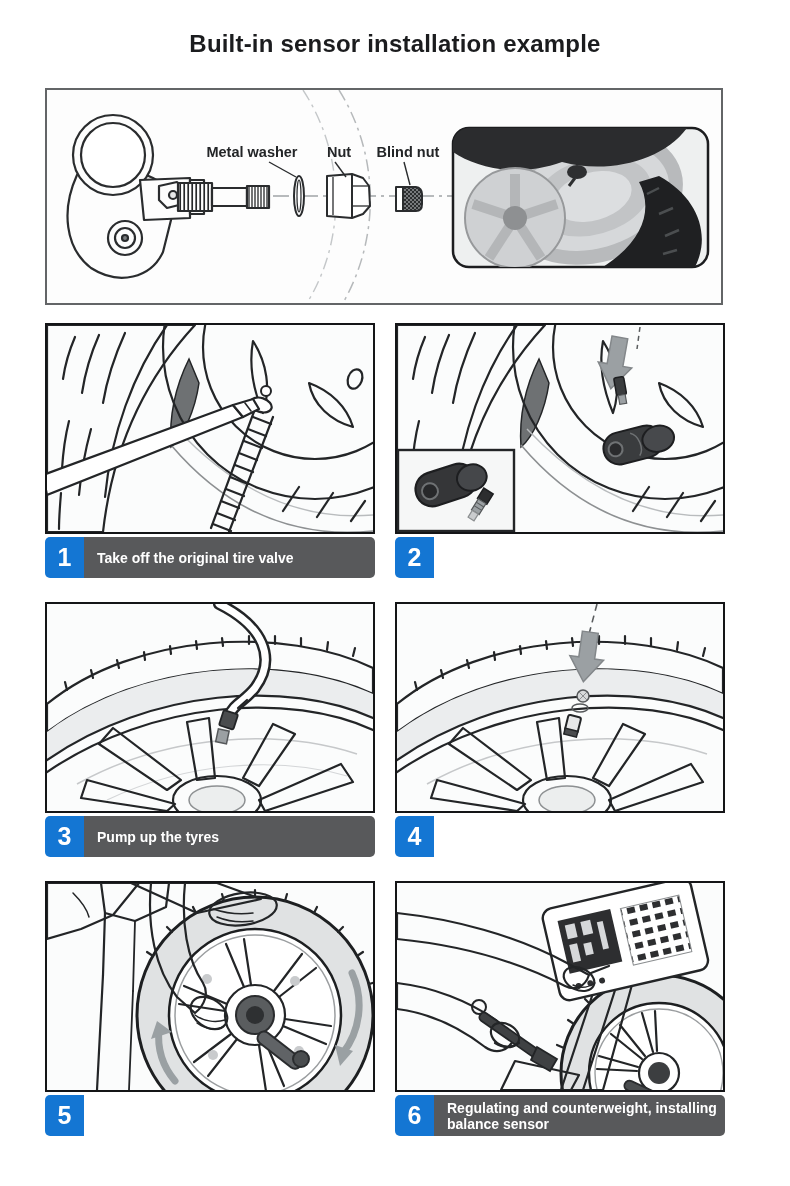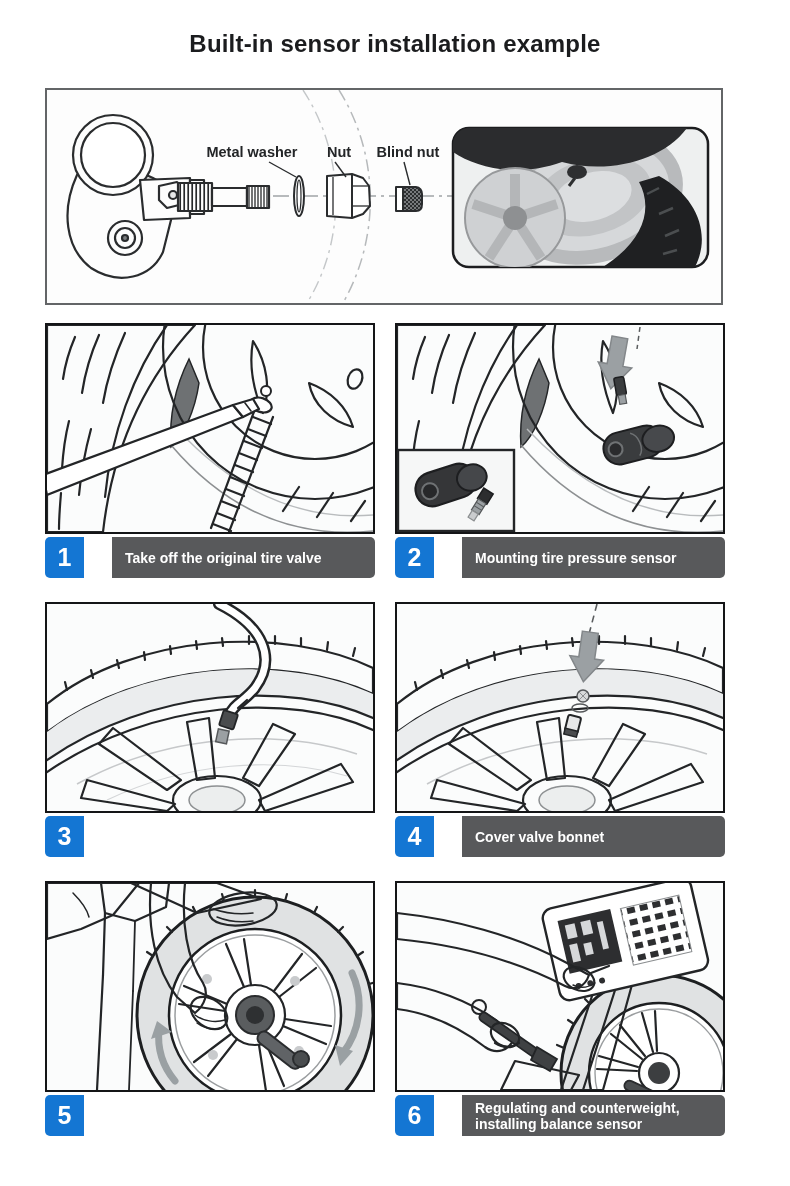--- a/index.html
+++ b/index.html
@@ -13,21 +13,21 @@
   .grid{margin:18px 0 0 45px;width:680px;display:grid;
         grid-template-columns:330px 330px;column-gap:20px;row-gap:24px;}
   .step-card{width:330px;}
   .ill{width:330px;height:211px;border:2px solid #141517;box-sizing:border-box;
        background:#fbfcfc;overflow:hidden;}
   .ill svg{display:block;}
   .cap-row{margin-top:3px;height:41px;display:flex;border-radius:5px;overflow:hidden;}
   .num{flex:0 0 39px;background:#1476d3;color:#fff;display:flex;align-items:center;
        justify-content:center;font-size:25px;font-weight:700;padding-bottom:1px;}
   .bar{flex:1;background:#58595b;color:#fff;display:flex;align-items:center;
-       padding:0 4px 0 13px;font-size:14px;font-weight:700;line-height:16px;margin-left:28px;}
+       padding:0 4px 0 13px;font-size:14px;font-weight:700;line-height:16px;}
   svg text{font-family:"Liberation Sans",sans-serif;font-size:14.5px;font-weight:600;fill:#232527;}
   .ln{stroke:#232527;stroke-width:2.2;fill:none;stroke-linecap:round;stroke-linejoin:round;}
   .defs-hidden{position:absolute;width:0;height:0;}
 </style>
 </head>
 <body>
 
 <svg class="defs-hidden" aria-hidden="true">
   <defs>
     <pattern id="pThread" width="4" height="8" patternUnits="userSpaceOnUse">
@@ -248,23 +248,20 @@
               <rect x="83" y="176" width="9" height="13" fill="#9ba0a3" stroke="#55585a" stroke-width="1.2"></rect>
               <line x1="83" y1="180" x2="92" y2="180" stroke="#55585a" stroke-width="1"></line>
               <line x1="83" y1="184" x2="92" y2="184" stroke="#55585a" stroke-width="1"></line>
               <rect x="84" y="189" width="7" height="8" fill="#caccce" stroke="#8b8e90" stroke-width="1.2"></rect>
             </g>
           </g>
         </svg>
       </div>
       <div class="cap-row">
         <div class="num">2</div>
-        <div class="bar">
-            <span>Mounting tire pressure sensor</span>
-          </div>
       </div>
     </div>
 
     <div class="step-card">
       <div class="ill">
         <svg viewBox="0 0 326 207" width="326" height="207">
           <path d="M0,100 C88,28 238,22 326,64 L326,90 C240,50 96,56 0,128 Z" fill="#d2d4d6" class="ln" stroke-width="2.4"></path>
           <g class="ln" stroke-width="1.8">
             <line x1="20" y1="86" x2="18" y2="78"></line>
               <line x1="46" y1="74" x2="44" y2="66"></line>
@@ -302,20 +299,23 @@
             </g>
             <line x1="191" y1="104" x2="200" y2="96" class="ln" stroke-width="2.5"></line>
           </g>
           <g transform="rotate(12 176 132)">
             <rect x="170" y="126" width="11" height="13" fill="#9ba0a3" stroke="#55585a" stroke-width="1.5"></rect>
           </g>
         </svg>
       </div>
       <div class="cap-row">
         <div class="num">3</div>
+        <div class="bar">
+            <span>Pump up the tyres</span>
+          </div>
       </div>
     </div>
 
     <div class="step-card">
       <div class="ill">
         <svg viewBox="0 0 326 207" width="326" height="207">
           <path d="M0,100 C88,28 238,22 326,64 L326,90 C240,50 96,56 0,128 Z" fill="#d2d4d6" class="ln" stroke-width="2.4"></path>
           <g class="ln" stroke-width="1.8">
             <line x1="20" y1="86" x2="18" y2="78"></line>
               <line x1="46" y1="74" x2="44" y2="66"></line>
@@ -353,23 +353,20 @@
             <ellipse cx="183" cy="104" rx="8" ry="4" fill="none" stroke="#55585a" stroke-width="1.5"></ellipse>
           </g>
           <g transform="rotate(14 176 122)">
             <rect x="169" y="112" width="13" height="17" rx="2" fill="#e6e7e8" stroke="#232527" stroke-width="2"></rect>
             <rect x="169" y="126" width="13" height="6" fill="#4a4c4e" stroke="#232527" stroke-width="1.5"></rect>
           </g>
         </svg>
       </div>
       <div class="cap-row">
         <div class="num">4</div>
-        <div class="bar">
-            <span>Cover valve bonnet</span>
-          </div>
       </div>
     </div>
 
     <div class="step-card">
       <div class="ill">
         <svg viewBox="0 0 326 207" width="326" height="207">
           <g fill="#fff" class="ln">
             <path d="M54,0 L122,0 L119,24 L88,38 L58,30 Z"></path>
             <path d="M56,92 L50,207" fill="none"></path>
               <path d="M86,108 L82,207" fill="none" stroke-width="1.8"></path>

